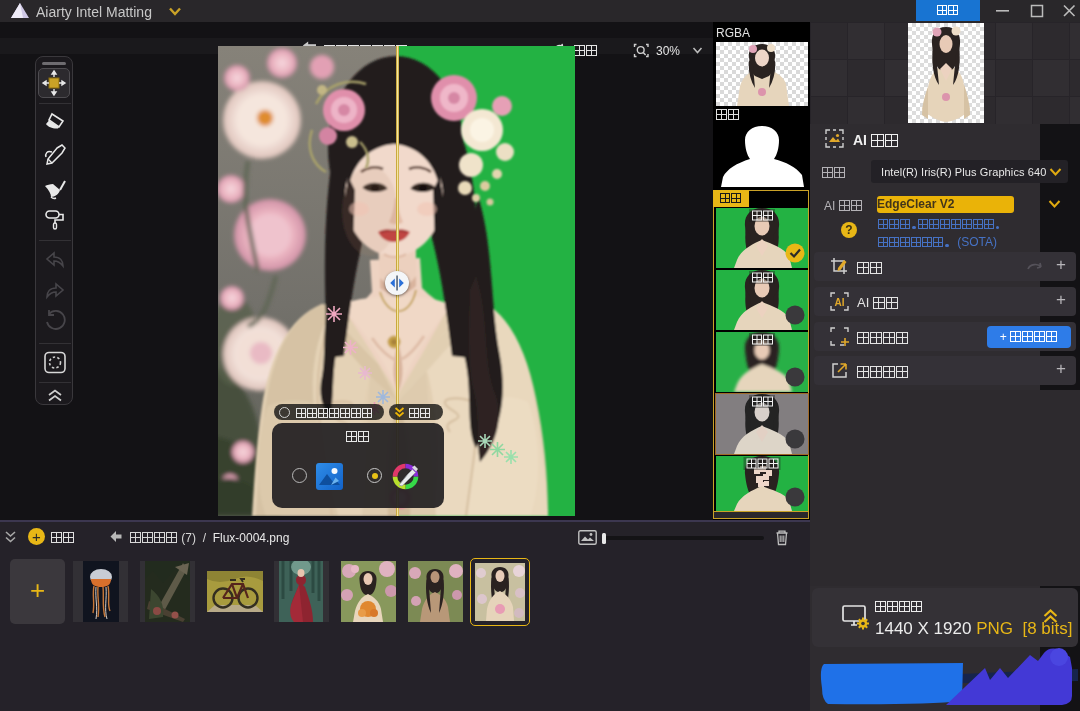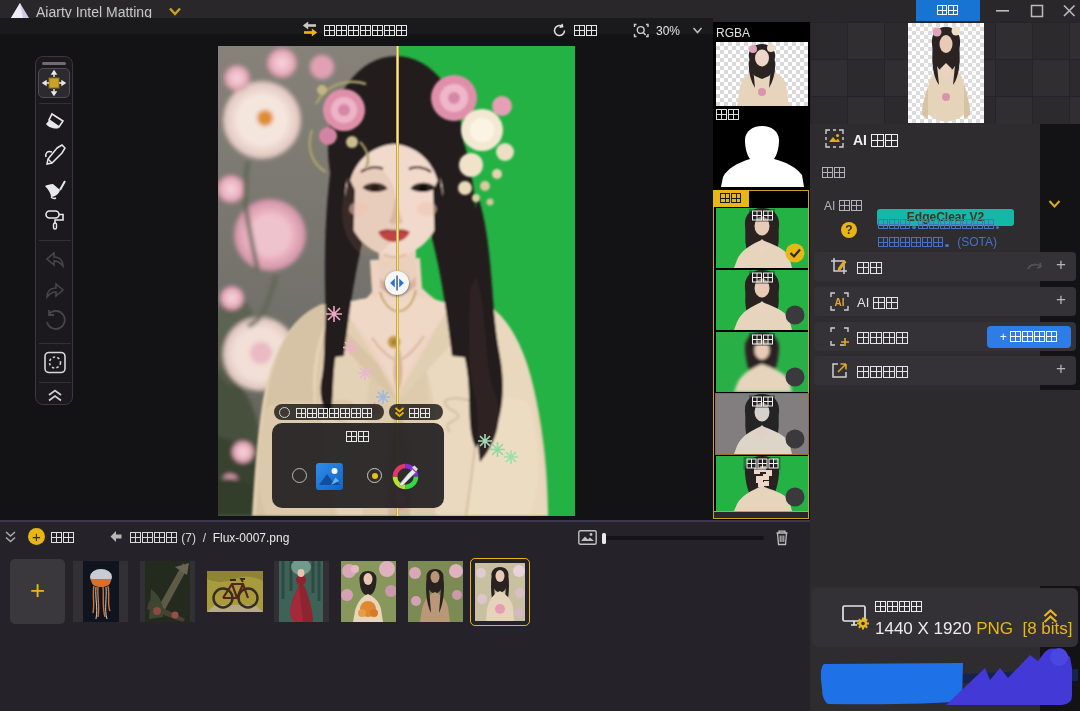--- a/index.html
+++ b/index.html
@@ -23,21 +23,21 @@
       <path d="M2 1.5 L7 7 L12 1.5" stroke="#c9a227" stroke-width="2.4" fill="none"></path>
     </svg>
   <div class="abs" style="left:916px;top:0;width:64px;height:21px;background:#1874d2;color:#fff;font-size:12px;text-align:center;line-height:21px"><i class="z1"></i><i class="z1"></i></div>
   <svg class="abs" style="left:994px;top:0" width="86px" height="22" viewBox="0 0 86 22">
     <rect x="2" y="10" width="13" height="1.6" fill="#bbb"></rect>
     <rect x="37.5" y="5.5" width="11" height="11" fill="none" stroke="#bbb" stroke-width="1.5"></rect>
     <path d="M70 5.5 L80.5 16 M80.5 5.5 L70 16" stroke="#bbb" stroke-width="1.6"></path>
   </svg>
 </div>
 
-<div class="abs" style="left:0;top:18px;width:713px;height:16px;background:#1a191c">
+<div class="abs" style="left:0;top:38px;width:713px;height:16px;background:#1a191c">
   <svg class="abs" style="left:302px;top:3px" width="16" height="17" viewBox="0 0 16 17">
     <g fill="#c8c8c8">
         <rect x="5.5" y="3.2" width="8.5" height="2.6"></rect>
         <path d="M6.2 0.4 L0.8 4.5 L6.2 8.6 Z"></path>
       </g>
     <g fill="#e8b716">
         <rect x="2" y="10.2" width="8.5" height="2.6"></rect>
         <path d="M9.8 7.4 L15.2 11.5 L9.8 15.6 Z"></path>
       </g>
   </svg>
@@ -497,23 +497,29 @@
     <g stroke="#cfcfcf" stroke-width="1.4" fill="none">
       <path d="M1 5 V1 H5 M14 1 H18 V5 M18 14 V18 H14 M5 18 H1 V14"></path>
       <path d="M8 1 H11 M8 18 H11 M1 8 V11 M18 8 V11" stroke-dasharray="3 2"></path>
     </g>
     <path d="M4 13 L8 8 L11 11.5 L13 9.5 L15 13 Z" fill="#e2a92a"></path>
     <circle cx="12.5" cy="6.5" r="1.6" fill="#e2a92a"></circle>
   </svg>
   <div class="abs" style="left:43px;top:110px;font-size:14px;color:#f0f0f0;font-weight:bold">AI <i class="z4"></i><i class="z4"></i></div>
 
   <div class="abs" style="left:12px;top:144px;font-size:12px;color:#b4b2b6"><i class="z"></i><i class="z"></i></div>
+  <div class="abs" style="left:61px;top:138px;width:197px;height:23px;background:#232126;border-radius:3px">
+    <div class="abs" style="left:10px;top:5.5px;font-size:11px;letter-spacing:0.1px;color:#e8e8e8">Intel(R) Iris(R) Plus Graphics 640</div>
+    <svg class="abs" style="left:178px;top:8px" width="13" height="8" viewBox="0 0 13 8">
+        <path d="M1.5 1 L6.5 6.5 L11.5 1" stroke="#e0aa10" stroke-width="2" fill="none"></path>
+      </svg>
+  </div>
 
   <div class="abs" style="left:14px;top:177px;font-size:12px;color:#b4b2b6">AI <i class="z"></i><i class="z"></i></div>
-  <div class="abs" style="left:67px;top:187px;width:137px;height:17px;background:#14b8a6;border-radius:3px;text-align:center;line-height:17px;font-size:12px;color:#42351a;font-weight:bold">EdgeClear  V2</div>
+  <div class="abs" style="left:67px;top:174px;width:137px;height:17px;background:#eab308;border-radius:3px;line-height:17px;font-size:12px;color:#42351a;font-weight:bold">EdgeClear  V2</div>
   <svg class="abs" style="left:238px;top:178px" width="13" height="8" viewBox="0 0 13 8">
       <path d="M1.5 1 L6.5 6.5 L11.5 1" stroke="#e0aa10" stroke-width="2" fill="none"></path>
     </svg>
   <div class="abs" style="left:31px;top:200px;width:16px;height:16px;border-radius:50%;background:#e8b716;color:#3a3012;font-size:12px;font-weight:bold;text-align:center;line-height:16px">?</div>
   <div class="abs" style="left:68px;top:193px;font-size:12px;color:#4672c4;line-height:18px"><i class="z1"></i><i class="z1"></i><i class="z1"></i><i class="zc"></i><i class="z1"></i><i class="z1"></i><i class="z1"></i><i class="z1"></i><i class="z1"></i><i class="z1"></i><i class="z1"></i><i class="zc"></i><br><i class="z1"></i><i class="z1"></i><i class="z1"></i><i class="z1"></i><i class="z1"></i><i class="z1"></i><i class="zc"></i>&nbsp;&nbsp;(SOTA)</div>
 
   <div class="abs" style="left:4px;top:230px;width:262px;height:29px;background:#343137;border-radius:4px">
     <svg class="abs" style="left:16px;top:5px" width="19" height="19" viewBox="0 0 19 19">
       <path d="M4 1 V14 H17 M1 4 H14 V17" stroke="#cfcfcf" stroke-width="1.5" fill="none"></path>
       <path d="M8 11 L14 3 L16.5 5 L10.5 13 L7.5 14 Z" fill="#e2a92a"></path>
@@ -586,21 +592,21 @@
 
   <svg class="abs" style="left:4px;top:8px" width="13" height="14" viewBox="0 0 13 14">
       <path d="M2 2 L6.5 6 L11 2 M2 7.5 L6.5 11.5 L11 7.5" stroke="#a8a8a8" stroke-width="1.6" fill="none"></path>
     </svg>
   <div class="abs" style="left:28px;top:6px;width:17px;height:17px;border-radius:50%;background:#e8b716"></div>
   <div class="abs" style="left:31.5px;top:6px;width:10px;height:17px;color:#2a2a2a;font-size:15px;text-align:center;line-height:17px">+</div>
   <div class="abs" style="left:51px;top:9px;font-size:12px;color:#e0e0e0"><i class="z"></i><i class="z"></i></div>
   <svg class="abs" style="left:109px;top:8px" width="14" height="13" viewBox="0 0 14 13">
       <path d="M7 1 L1.5 6.5 L7 12 V8.5 H12.5 V4.5 H7 Z" fill="#b8b8b8"></path>
     </svg>
-  <div class="abs" style="left:130px;top:9px;font-size:12px;color:#d8d8d8"><i class="z"></i><i class="z"></i><i class="z"></i><i class="z"></i> (7)&nbsp;&nbsp;/&nbsp;&nbsp;<span style="color:#e8e8e8">Flux-0007.png</span></div>
+  <div class="abs" style="left:130px;top:9px;font-size:12px;color:#d8d8d8"><i class="z"></i><i class="z"></i><i class="z"></i><i class="z"></i> (7)&nbsp;&nbsp;/&nbsp;&nbsp;<span style="color:#e8e8e8">Flux-0004.png</span></div>
   <svg class="abs" style="left:578px;top:8px" width="19" height="15" viewBox="0 0 19 15">
     <rect x="0.8" y="0.8" width="17.4" height="13.4" rx="1.5" fill="none" stroke="#c0c0c0" stroke-width="1.4"></rect>
     <path d="M3 11 L7 6.5 L10 9.5 L12 7.5 L16 11 Z" fill="#c0c0c0"></path>
       <circle cx="13" cy="4.5" r="1.4" fill="#c0c0c0"></circle>
   </svg>
   <div class="abs" style="left:602px;top:14px;width:162px;height:4px;border-radius:2px;background:#141316"></div>
   <div class="abs" style="left:602px;top:10.5px;width:3.5px;height:11px;border-radius:1.5px;background:#e8e8e8"></div>
   <svg class="abs" style="left:774px;top:7px" width="16" height="17" viewBox="0 0 16 17">
     <path d="M2.5 4 H13.5 M5 4 V2.2 H11 V4 M3.5 4 L4.5 15.5 H11.5 L12.5 4" stroke="#bdbdbd" stroke-width="1.3" fill="none"></path>
     <path d="M6.2 6.5 V13 M8 6.5 V13 M9.8 6.5 V13" stroke="#bdbdbd" stroke-width="1.1"></path>

